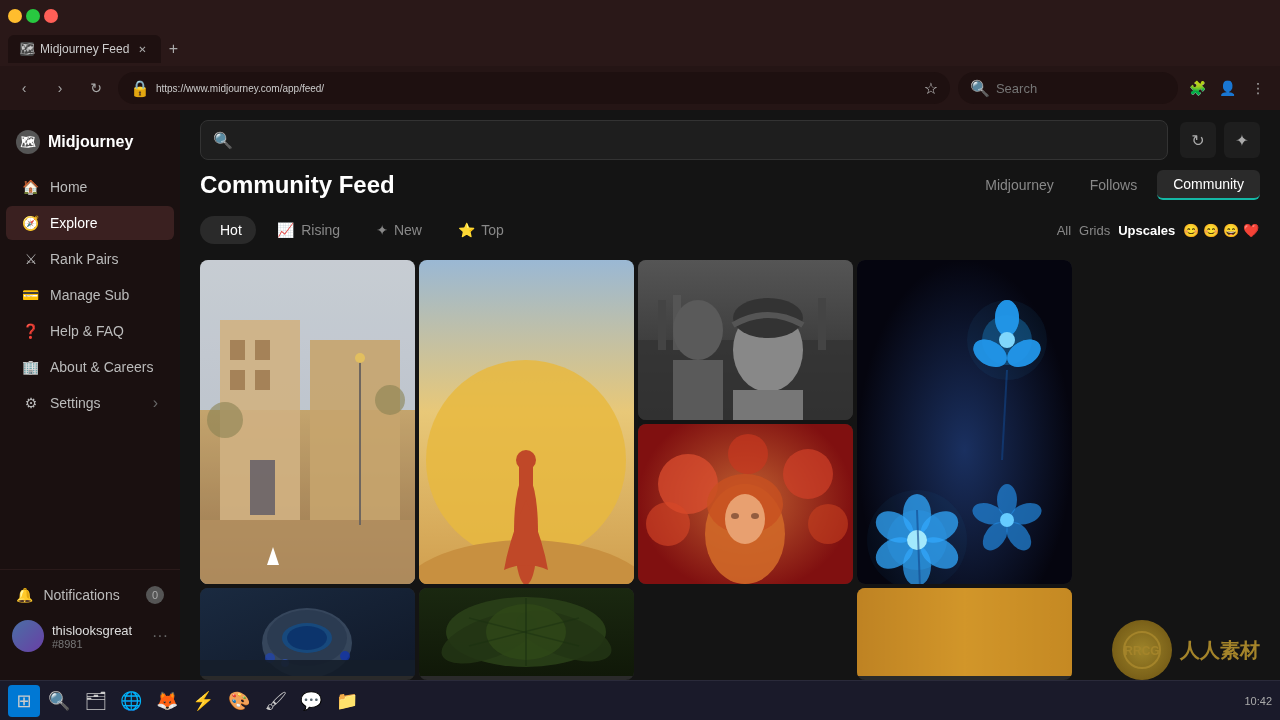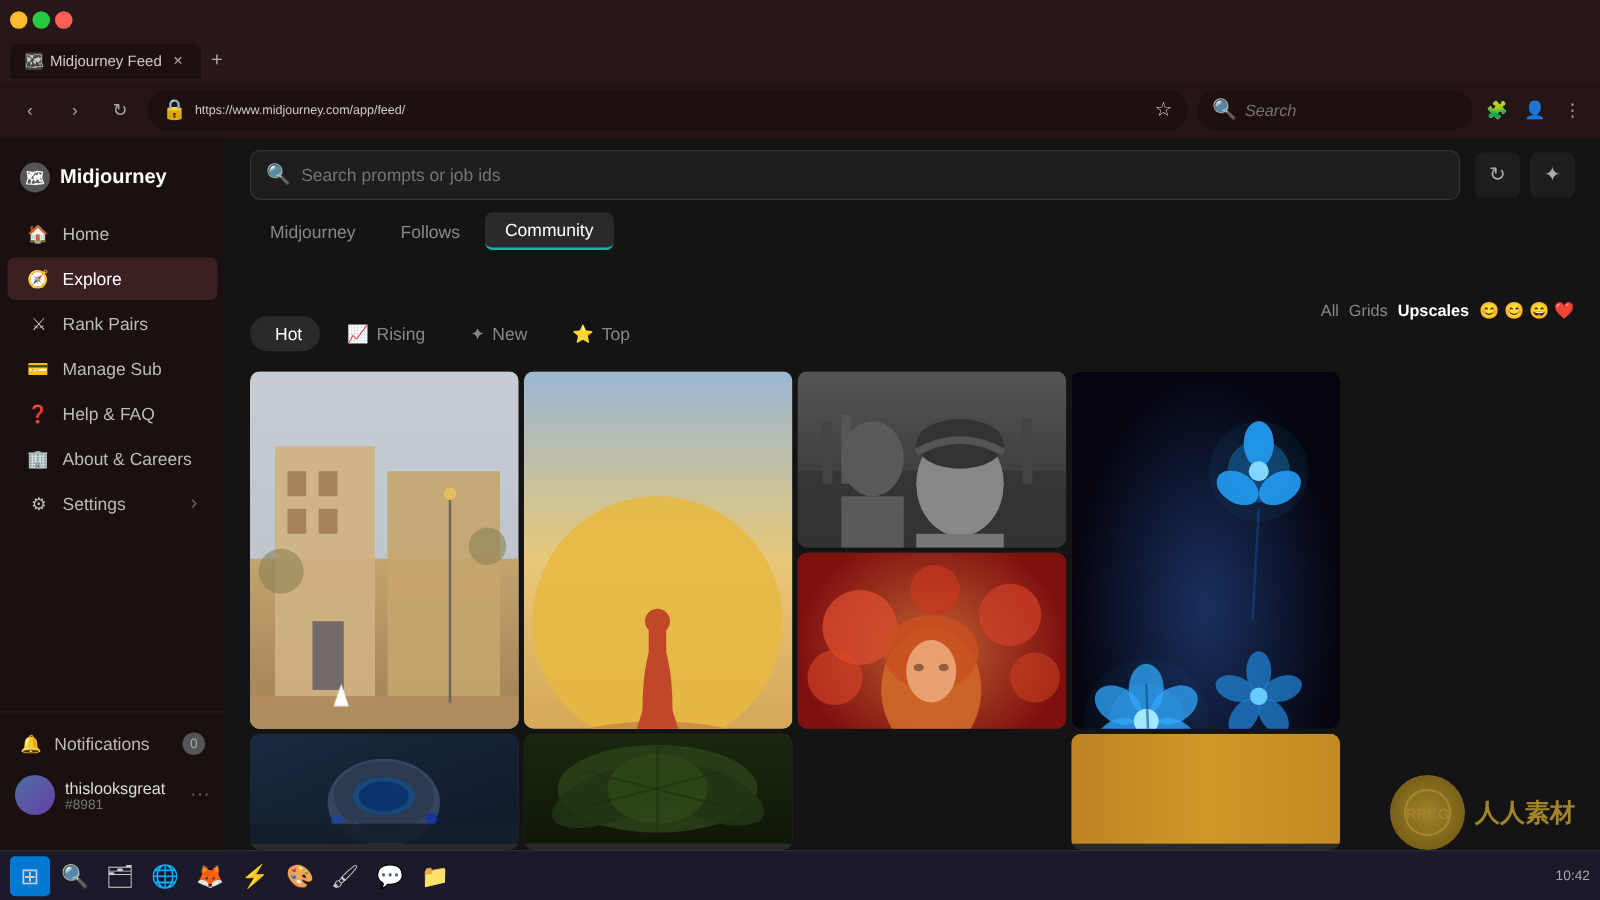--- a/index.html
+++ b/index.html
@@ -131,21 +131,20 @@
       gap: 6px;
       width: 220px;
     }
     .search-bar-browser input {
       background: transparent;
       border: none;
       outline: none;
       color: #f0abfc;
       font-size: 13px;
       width: 100%;
-      font-style: italic;
     }
     .nav-icons {
       display: flex;
       gap: 6px;
       align-items: center;
     }
     .nav-icon {
       width: 24px; height: 24px;
       display: flex; align-items: center; justify-content: center;
       color: #aaa;
@@ -346,21 +345,20 @@
     .filter-bar {
       display: flex;
       align-items: center;
       padding: 0 20px 16px;
       flex-shrink: 0;
     }
     .filter-pills {
       display: flex;
       gap: 8px;
       flex: 1;
-      margin-top: 37px;
     }
     .filter-pill {
       display: flex;
       align-items: center;
       gap: 6px;
       padding: 6px 14px;
       border-radius: 20px;
       font-size: 14px;
       color: #888;
       cursor: pointer;
@@ -594,29 +592,29 @@
         <span class="user-more">···</span>
       </div>
     </div>
   </div>
 
   <div class="main-content">
 
     <div class="top-bar">
       <div class="search-box">
         <span>🔍</span>
-        <input type="text" placeholder="Search prompts or job ids" style="">
       </div>
       <div class="search-actions">
         <button class="action-btn">↻</button>
         <button class="action-btn">✦</button>
       </div>
     </div>
 
     <div class="feed-header">
+      <h1 class="feed-title">Community Feed</h1>
       <div class="feed-tabs">
         <button class="feed-tab">Midjourney</button>
         <button class="feed-tab">Follows</button>
         <button class="feed-tab active">Community</button>
       </div>
     </div>
 
     <div class="filter-bar">
       <div class="filter-pills">
         <button class="filter-pill active">

